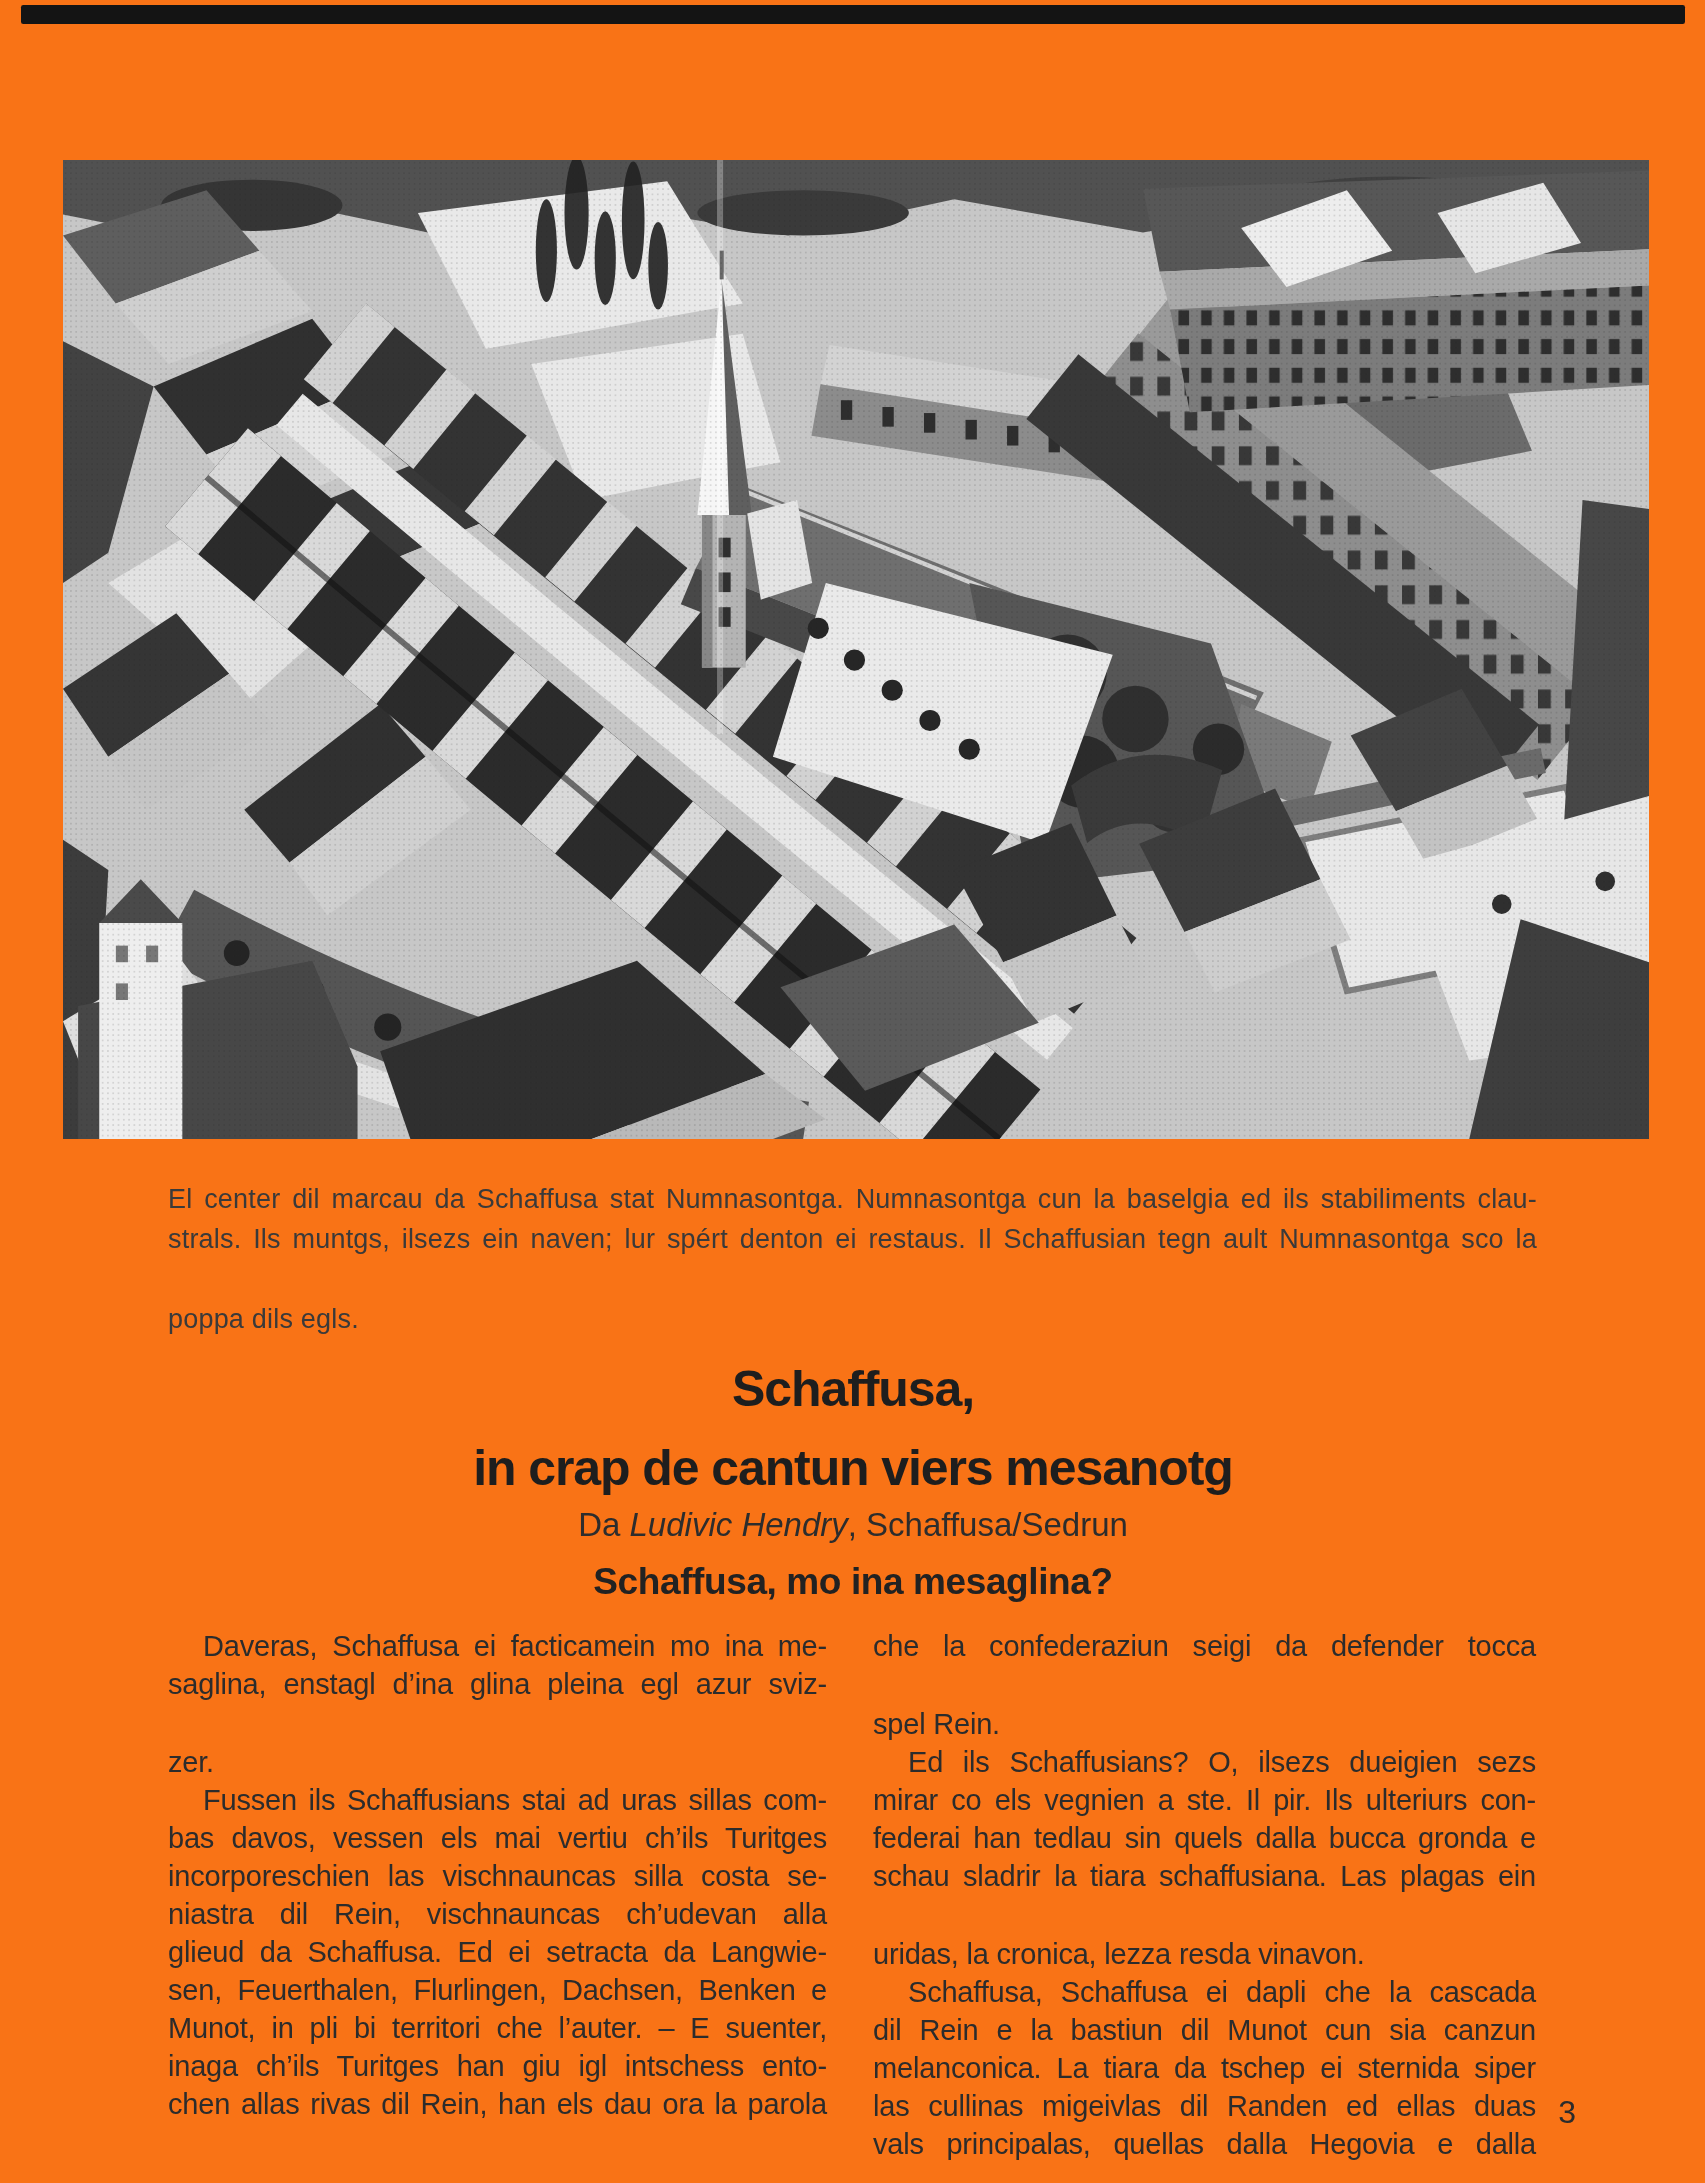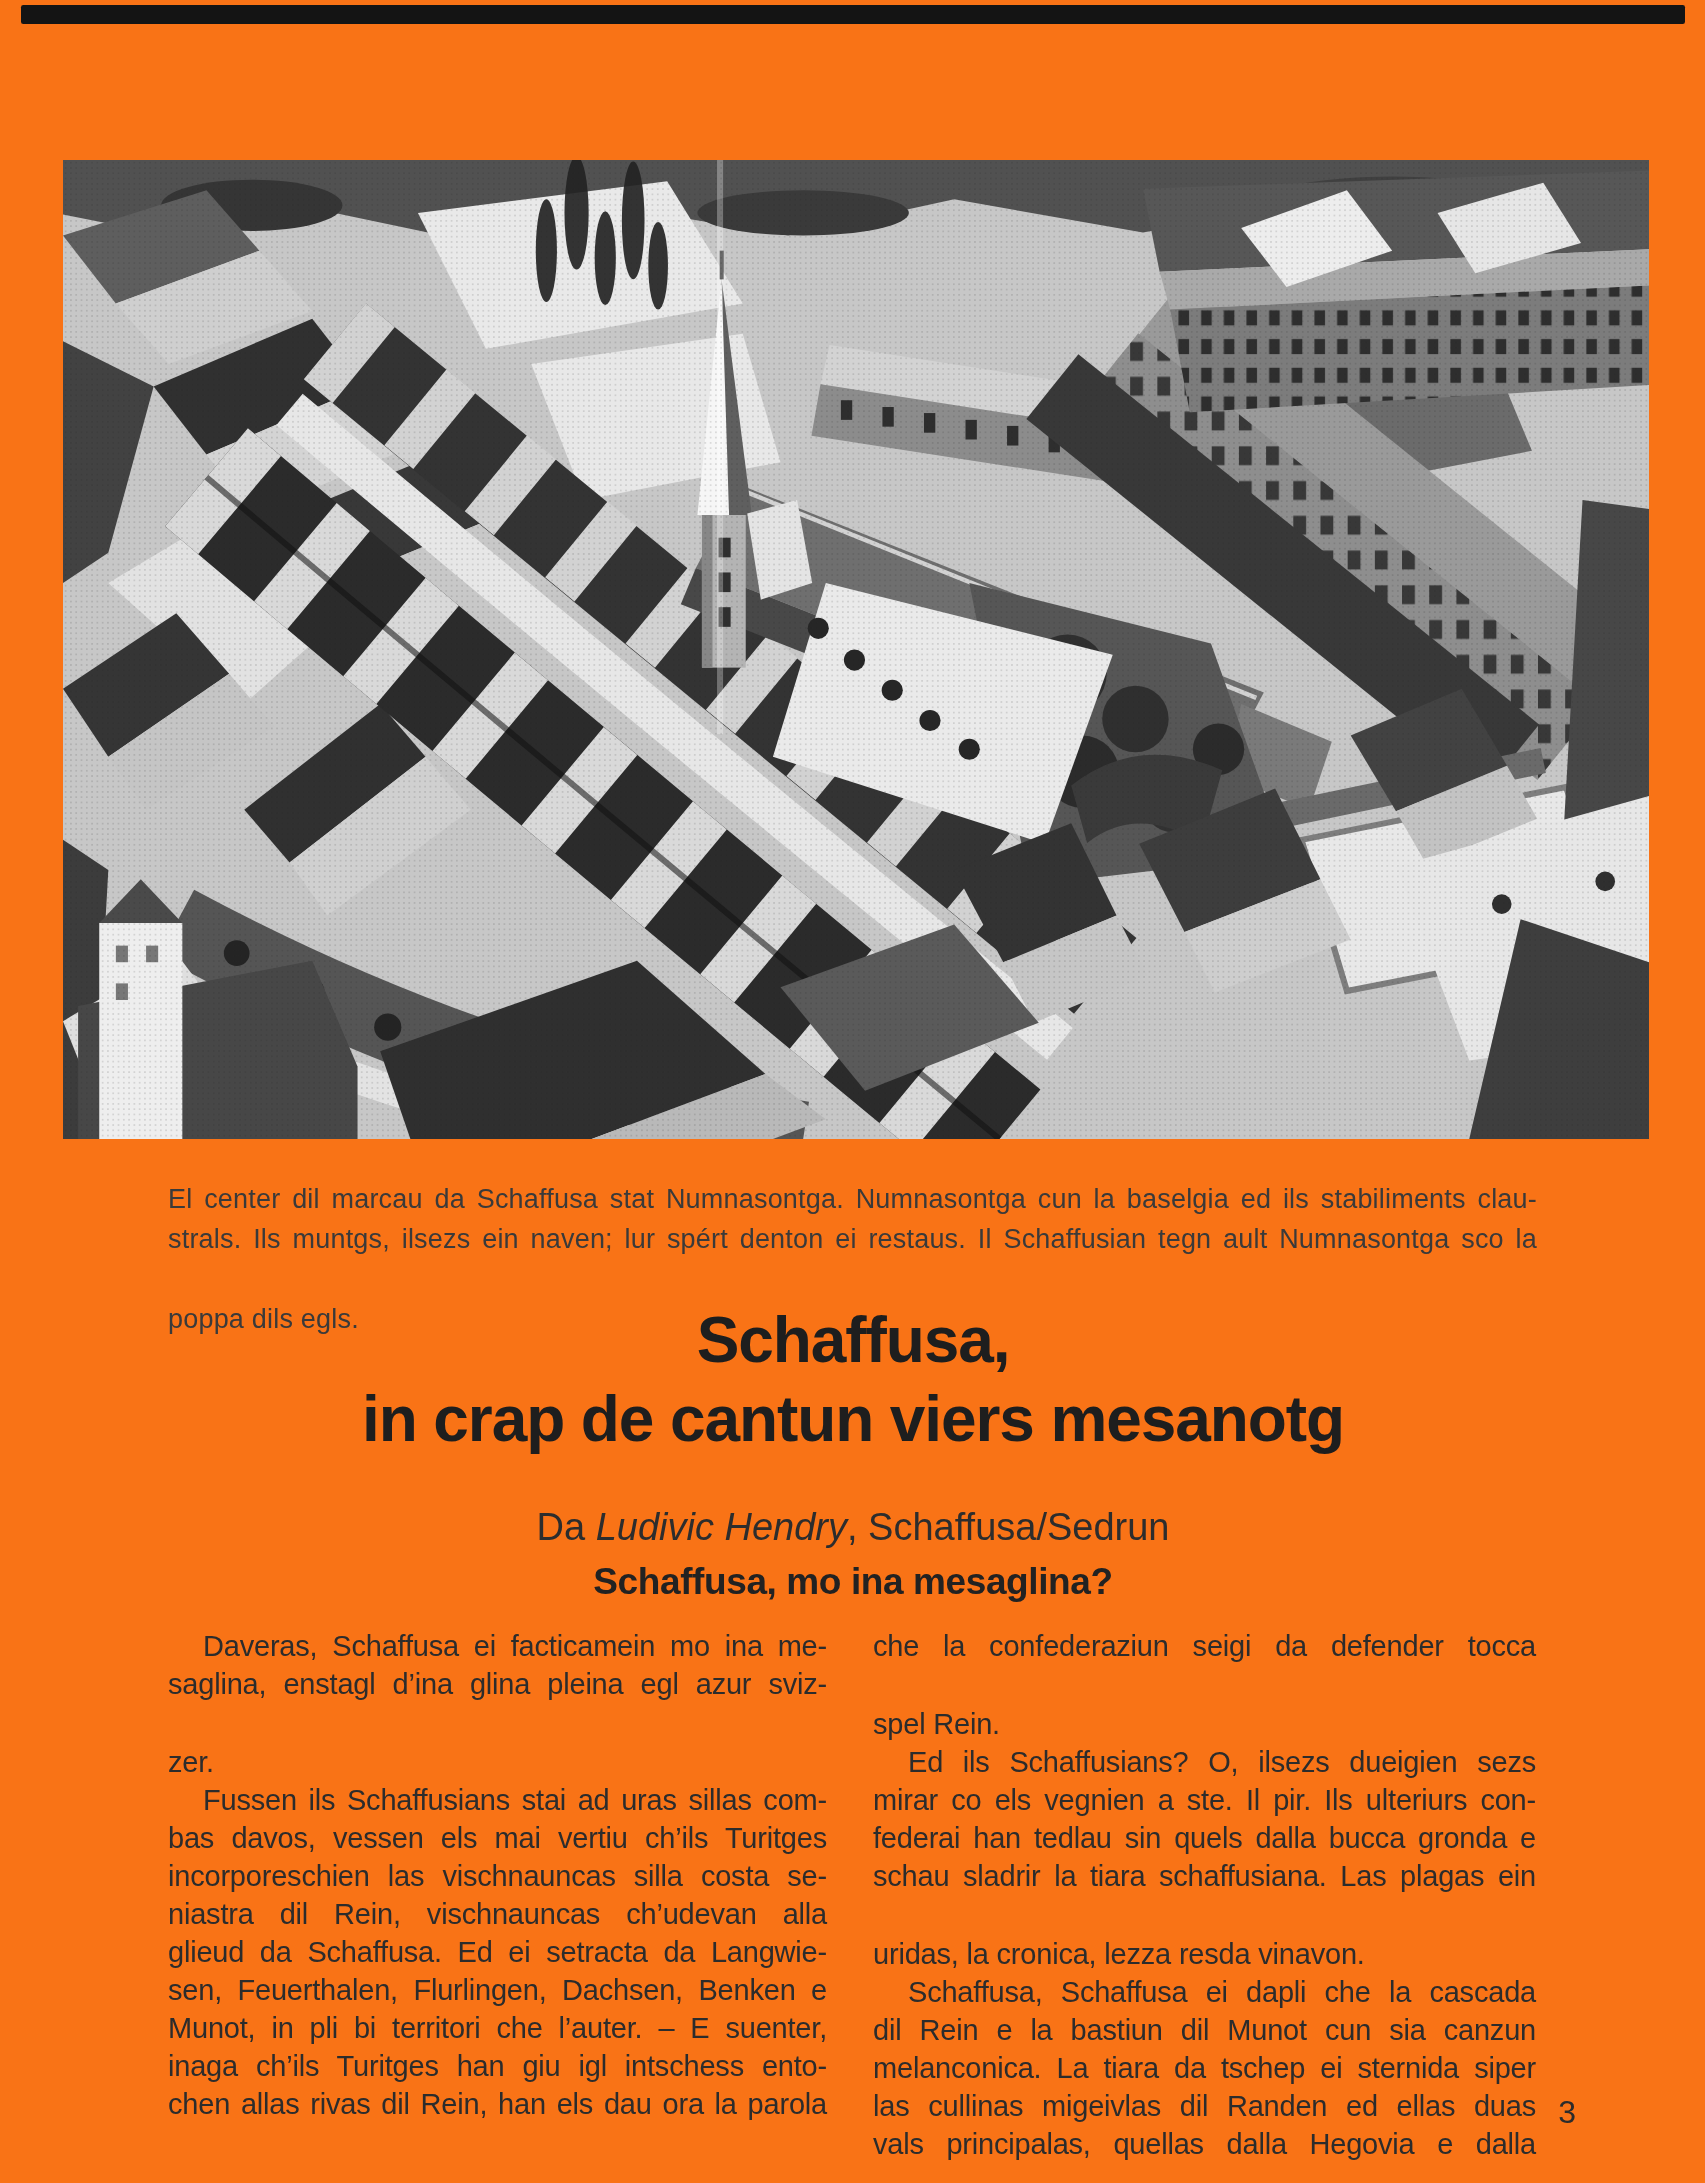--- a/index.html
+++ b/index.html
@@ -3,23 +3,23 @@
 <meta charset="utf-8">
 <style>
   html,body{margin:0;padding:0;background:#e8e8e8;}
   .page{position:relative;width:1706px;height:2183px;background:#f97316;overflow:hidden;
         font-family:"Liberation Sans","DejaVu Sans",sans-serif;}
   .top-bar{position:absolute;left:21px;top:4.5px;width:1664px;height:19.6px;background:#141414;border-radius:2.3px;}
   .photo{position:absolute;left:63px;top:160px;width:1586px;height:979px;background:#c7c7c7;overflow:hidden;}
   .photo svg{display:block;width:100%;height:100%;}
   .caption{position:absolute;left:168px;top:1179px;width:1369px;color:#3a3a3a;}
   .caption .tline{font-size:27px;line-height:40px;letter-spacing:0.2px;}
-  .headline{position:absolute;left:0;top:1301px;width:1706px;text-align:center;color:#1e1e1e;
-            font-weight:bold;font-size:64px;line-height:79px;letter-spacing:-1.1px;}
-  .byline{position:absolute;left:0;top:1506px;width:1706px;text-align:center;font-size:38px;color:#2d2d2d;}
+  .headline{position:absolute;left:0;top:1350px;width:1706px;text-align:center;color:#1e1e1e;
+            font-weight:bold;font-size:50px;line-height:79px;letter-spacing:-1.1px;}
+  .byline{position:absolute;left:0;top:1506px;width:1706px;text-align:center;font-size:33px;color:#2d2d2d;}
   .byline .it{font-style:italic;}
   .subtitle{position:absolute;left:0;top:1561px;width:1706px;text-align:center;
             font-size:37px;font-weight:bold;color:#222222;letter-spacing:-0.4px;}
   .col{position:absolute;top:1627px;color:#2c2c2c;}
   .col .tline{font-size:29px;line-height:38px;letter-spacing:-0.2px;}
   .col-left{left:168px;width:659px;}
   .col-right{left:873px;width:663px;}
   .tline{text-align:justify;text-align-last:justify;white-space:normal;}
   .tline.e{text-align-last:left;margin-top:40px;}
   .tline.i{text-indent:35px;}

